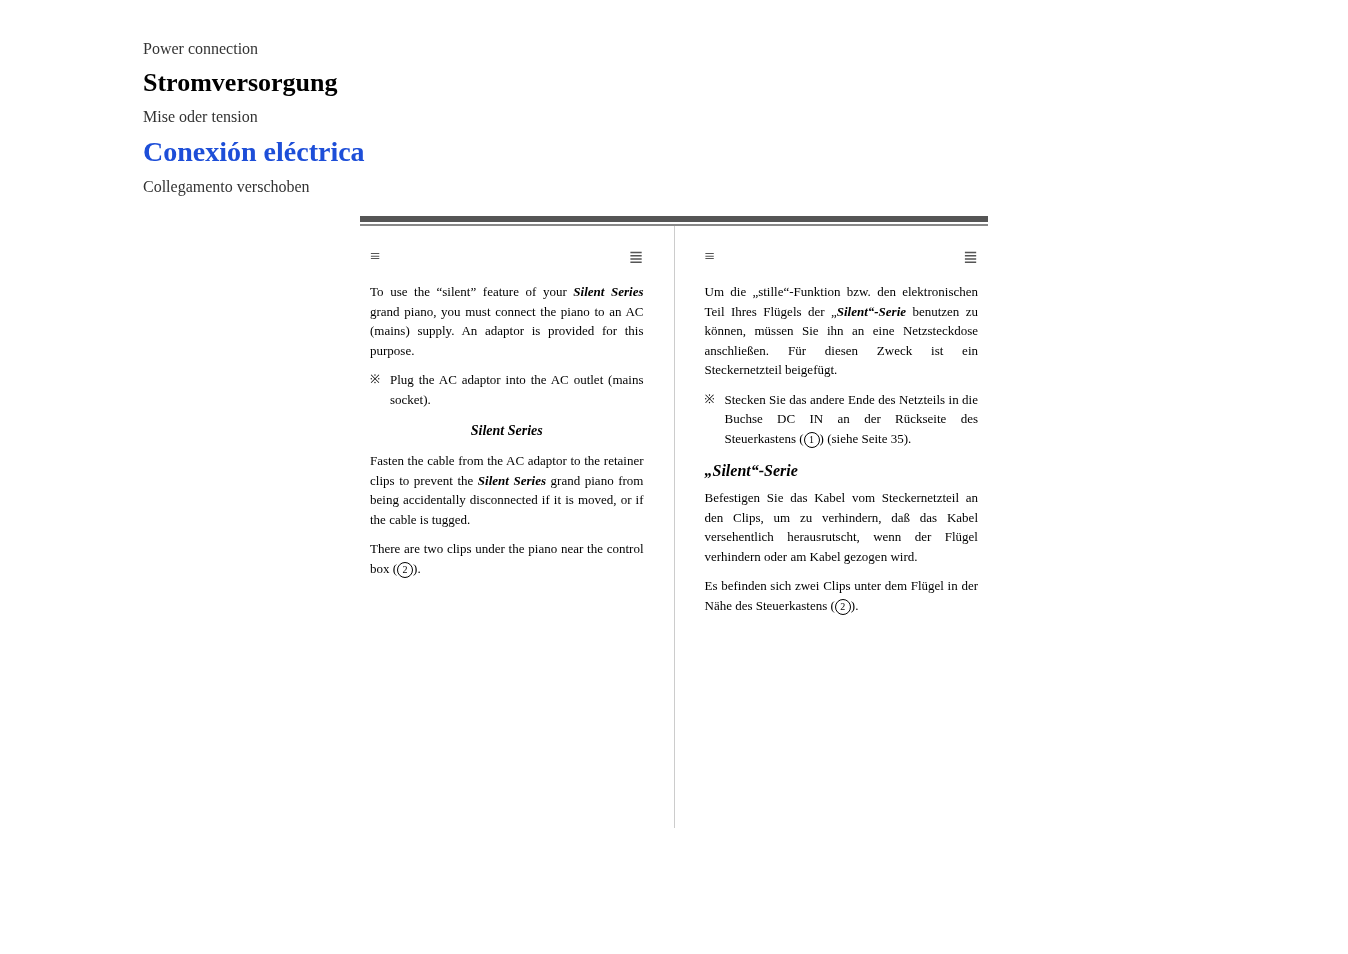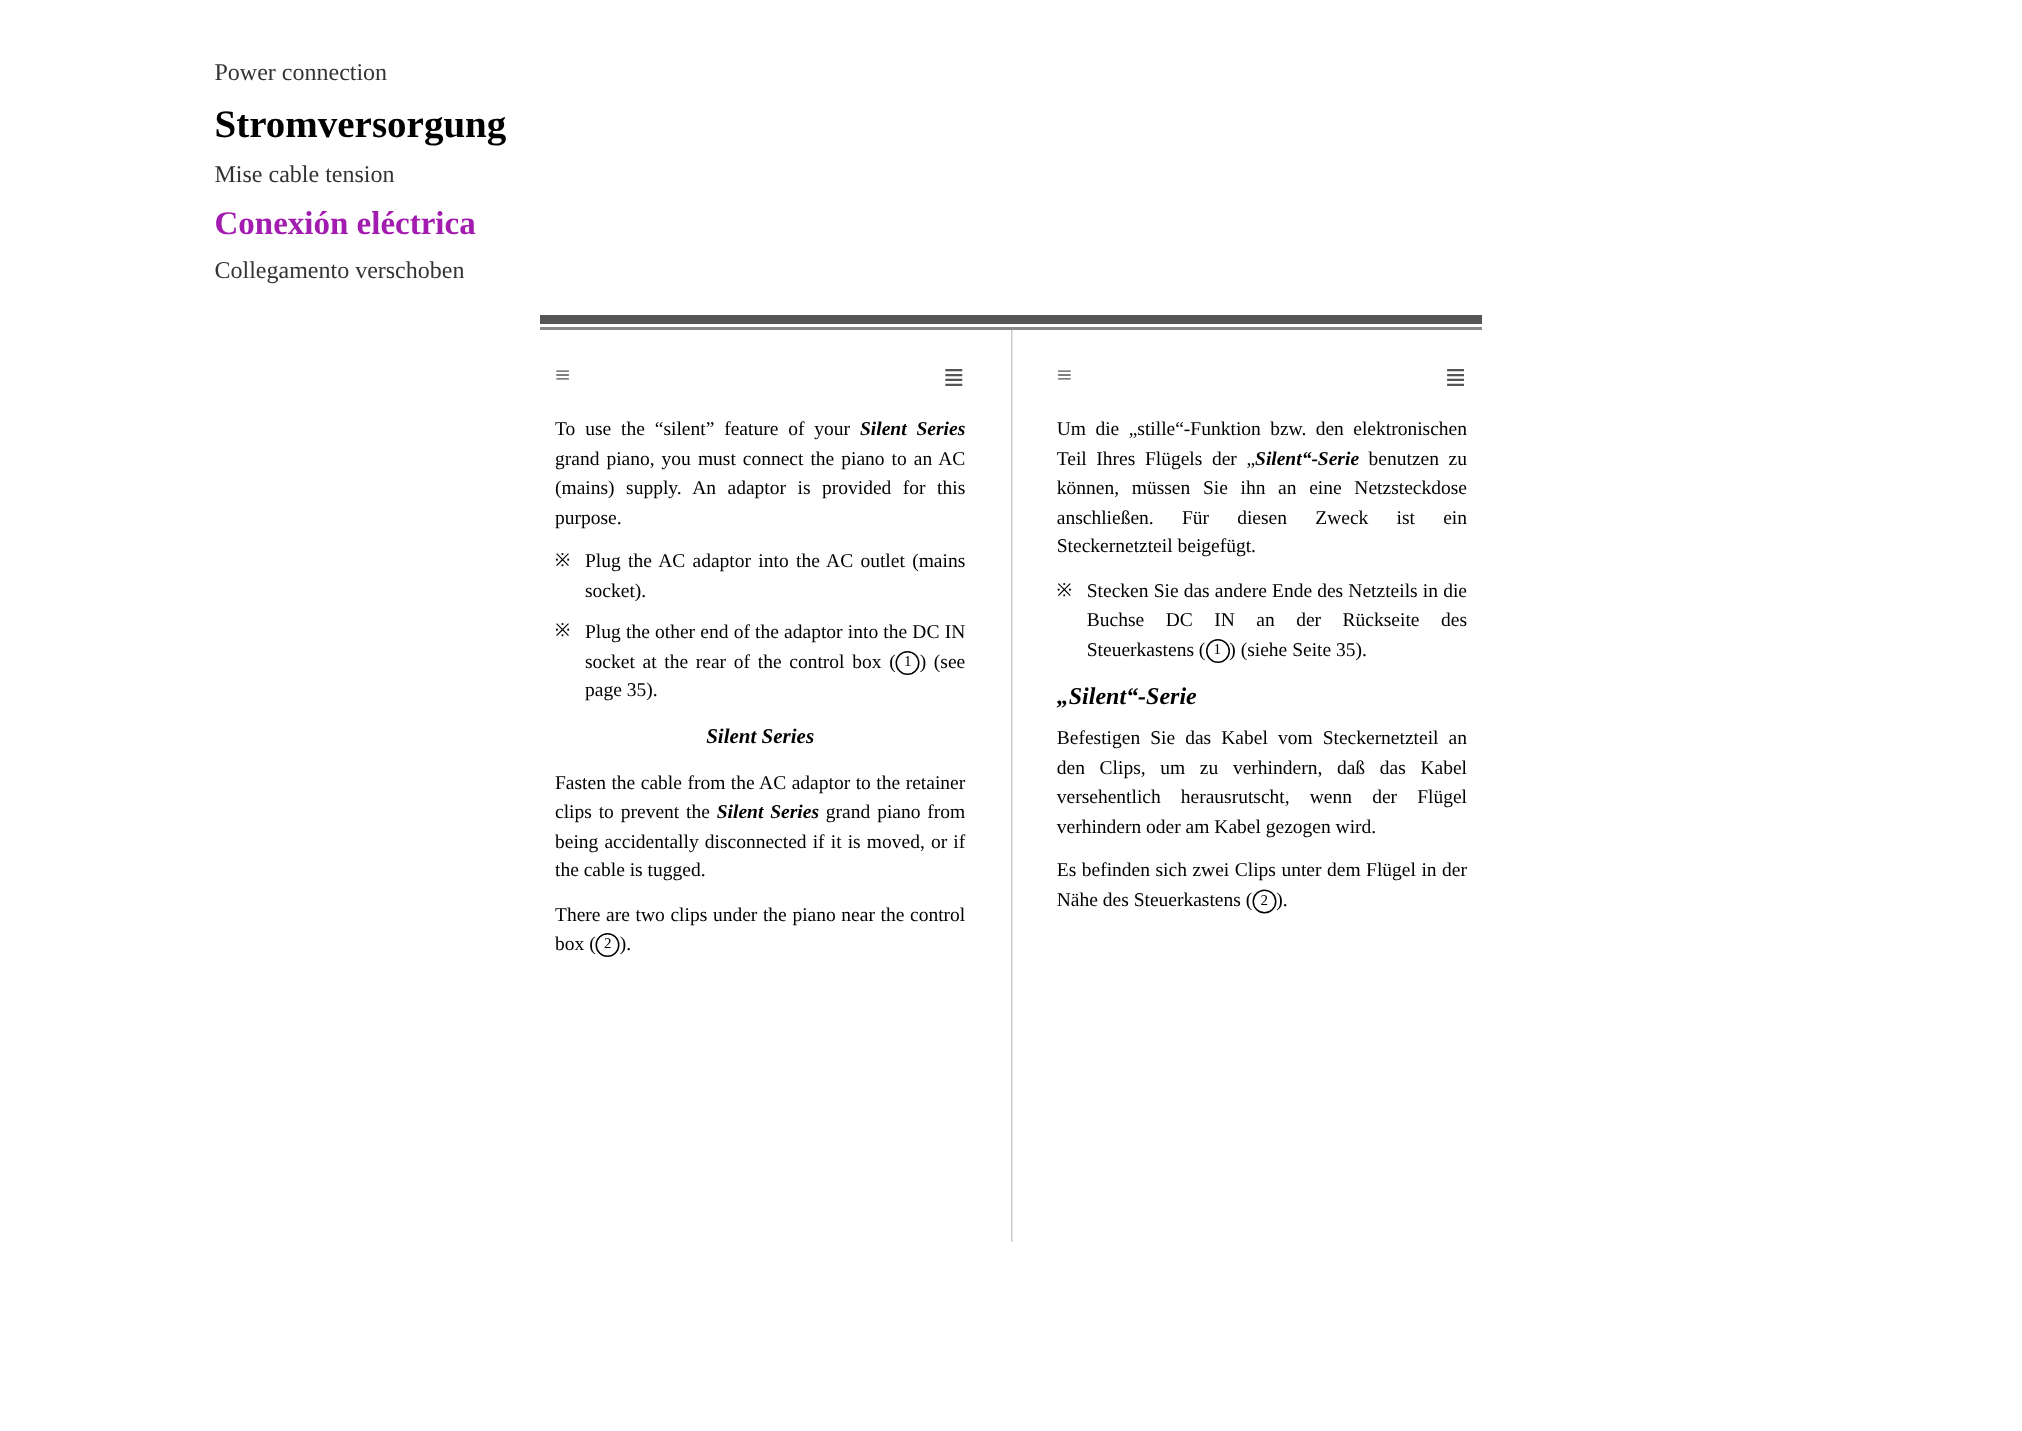--- a/index.html
+++ b/index.html
@@ -45,23 +45,23 @@
     }
 
     .title-fr {
       font-size: 16px;
       font-weight: normal;
       color: #333;
       margin-bottom: 10px;
     }
 
     .title-es {
-      font-size: 22px;
-      font-weight: bold;
-      color: #a21caf;
+      font-size: 28px;
+      font-weight: bold;
+      color: #1d4ed8;
       margin-bottom: 10px;
     }
 
     .title-it {
       font-size: 16px;
       font-weight: normal;
       color: #333;
       margin-bottom: 20px;
     }
 
@@ -178,21 +178,21 @@
     }
   </style>
 </head>
 <body>
 
 <div class="page">
 
   <div class="top-section">
     <div class="title-en">Power connection</div>
     <div class="title-de">Stromversorgung</div>
-    <div class="title-fr">Mise cable tension</div>
+    <div class="title-fr">Mise oder tension</div>
     <div class="title-es">Conexión eléctrica</div>
     <div class="title-it">Collegamento verschoben</div>
   </div>
 
   <div class="bottom-section">
     <div class="header-bar"></div>
     <div class="header-bar-thin"></div>
 
     <div class="columns-wrapper">
 
@@ -203,23 +203,20 @@
         </div>
 
         <p class="body-text">
           To use the “silent” feature of your <em>Silent Series</em> grand piano, you must connect the piano to an AC (mains) supply. An adaptor is provided for this purpose.
         </p>
 
         <div class="bullet-item">
           Plug the AC adaptor into the AC outlet (mains socket).
         </div>
 
-        <div class="bullet-item">
-          Plug the other end of the adaptor into the DC IN socket at the rear of the control box (<span class="circled">1</span>) (see page 35).
-        </div>
 
         <div class="section-title">
           <em>Silent Series</em>
         </div>
 
         <p class="body-text">
           Fasten the cable from the AC adaptor to the retainer clips to prevent the <em>Silent Series</em> grand piano from being accidentally disconnected if it is moved, <span>or</span> if the cable is tugged.
         </p>
         <p class="body-text">
           There are two clips under the piano near the control box (<span class="circled">2</span>).

